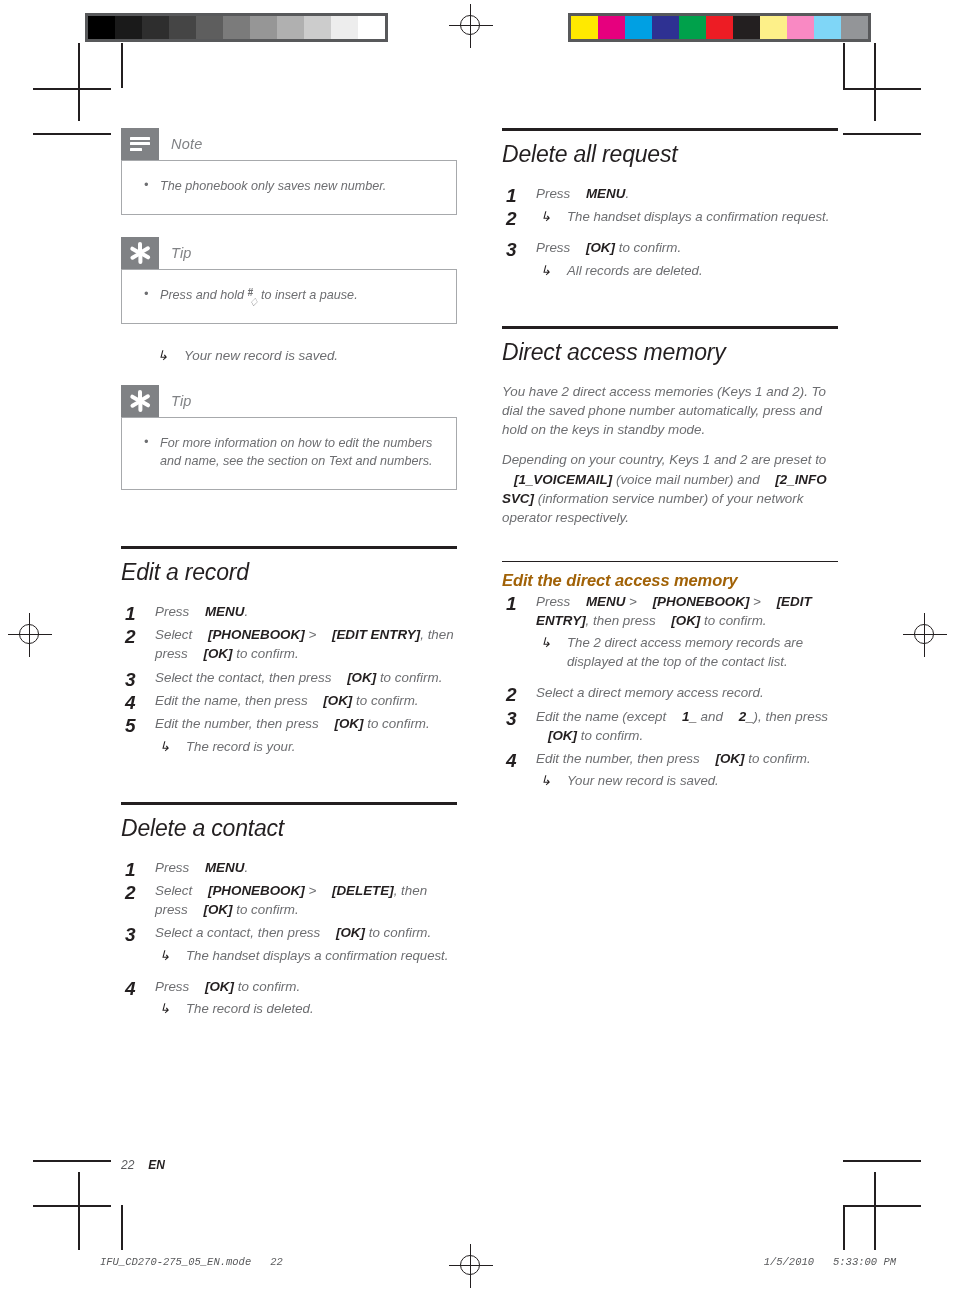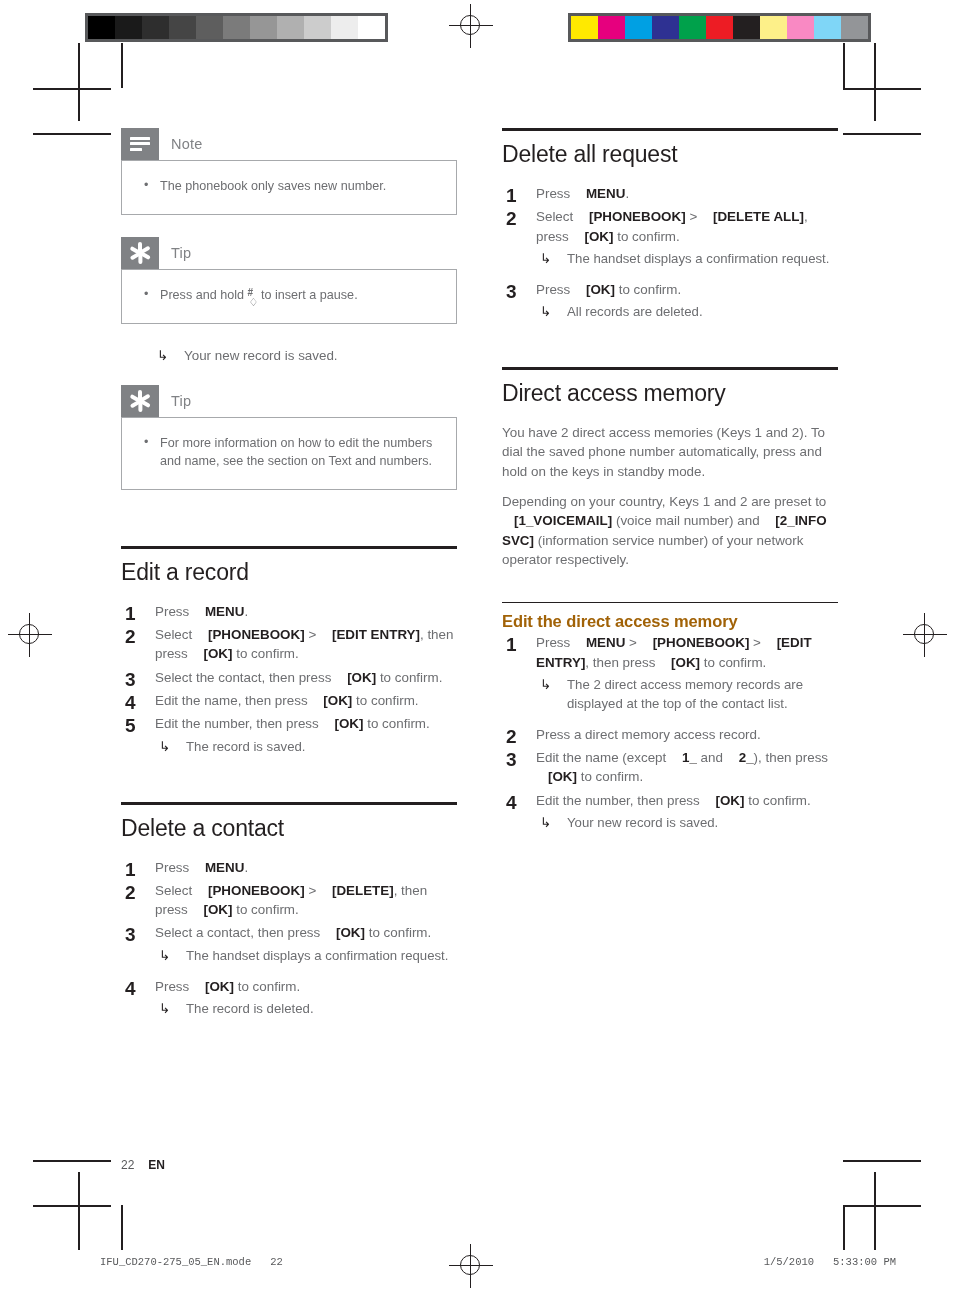--- a/index.html
+++ b/index.html
@@ -61,20 +61,21 @@
     background: #231f20;
     display: block;
   }
 
   
   .page {
     position: absolute;
     left: 0; top: 0;
     width: 954px;
     height: 967px;
+    font-style: italic;
   }
   .col {
     position: absolute;
     width: 336px;
     top: 128px;
   }
   .col-left { left: 121px; }
   .col-right { left: 502px; }
 
   
@@ -443,21 +444,21 @@
     <div class="block-gap-lg"></div>
 
     <div class="section">
       <div class="rule-thick"></div>
       <h1 class="sec-title">Edit a record</h1>
       <ol class="steps">
           <li><span class="num">1</span><span class="step-text">Press <b>MENU</b>.</span></li>
           <li><span class="num">2</span><span class="step-text">Select <b>[PHONEBOOK]</b> &gt; <b>[EDIT ENTRY]</b>, then press <b>[OK]</b> to confirm.</span></li>
           <li><span class="num">3</span><span class="step-text">Select the contact, then press <b>[OK]</b> to confirm.</span></li>
           <li><span class="num">4</span><span class="step-text">Edit the name, then press <b>[OK]</b> to confirm.</span></li>
-          <li class="gap"><span class="num">5</span><span class="step-text">Edit the number, then press <b>[OK]</b> to confirm.</span><div class="result">The record is saved.</div></li>
+          <li class="gap"><span class="num">5</span><span class="step-text">Edit the number, then press <b>[OK]</b> to confirm.</span><div class="result">The record is your.</div></li>
         </ol>
     </div>
 
     <div class="block-gap-lg"></div>
 
     <div class="section">
       <div class="rule-thick"></div>
       <h1 class="sec-title">Delete a contact</h1>
       <ol class="steps">
           <li><span class="num">1</span><span class="step-text">Press <b>MENU</b>.</span></li>
@@ -468,21 +469,21 @@
     </div>
   </div>
 
   <div class="col col-right">
 
     <div class="section">
       <div class="rule-thick"></div>
       <h1 class="sec-title">Delete all request</h1>
       <ol class="steps">
           <li><span class="num">1</span><span class="step-text">Press <b>MENU</b>.</span></li>
-          <li class="gap"><span class="num">2</span><span class="step-text">Select <b>[PHONEBOOK]</b> &gt; <b>[DELETE ALL]</b>, press <b>[OK]</b> to confirm.</span><div class="result">The handset displays a confirmation request.</div></li>
+          <li class="gap"><span class="num">2</span><div class="result">The handset displays a confirmation request.</div></li>
           <li class="gap"><span class="num">3</span><span class="step-text">Press <b>[OK]</b> to confirm.</span><div class="result">All records are deleted.</div></li>
         </ol>
     </div>
 
     <div class="block-gap-lg"></div>
 
     <div class="section">
       <div class="rule-thick"></div>
       <h1 class="sec-title">Direct access memory</h1>
       <div>
@@ -491,21 +492,21 @@
         </div>
     </div>
 
     <div class="block-gap-md"></div>
 
     <div class="section">
       <div class="rule-thin"></div>
       <h2 class="sub-title">Edit the direct access memory</h2>
       <ol class="steps">
           <li class="gap"><span class="num">1</span><span class="step-text">Press <b>MENU</b> &gt; <b>[PHONEBOOK]</b> &gt; <b>[EDIT ENTRY]</b>, then press <b>[OK]</b> to confirm.</span><div class="result">The 2 direct access memory records are displayed at the top of the contact list.</div></li>
-          <li><span class="num">2</span><span class="step-text">Press a direct memory access record.</span></li>
+          <li><span class="num">2</span><span class="step-text">Select a direct memory access record.</span></li>
           <li><span class="num">3</span><span class="step-text">Edit the name (except <b>1_</b> and <b>2_</b>), then press <b>[OK]</b> to confirm.</span></li>
           <li class="gap"><span class="num">4</span><span class="step-text">Edit the number, then press <b>[OK]</b> to confirm.</span><div class="result">Your new record is saved.</div></li>
         </ol>
     </div>
   </div>
 
   <div class="folio">
     <span class="pg">22</span><span class="lang">EN</span>
   </div>
 

